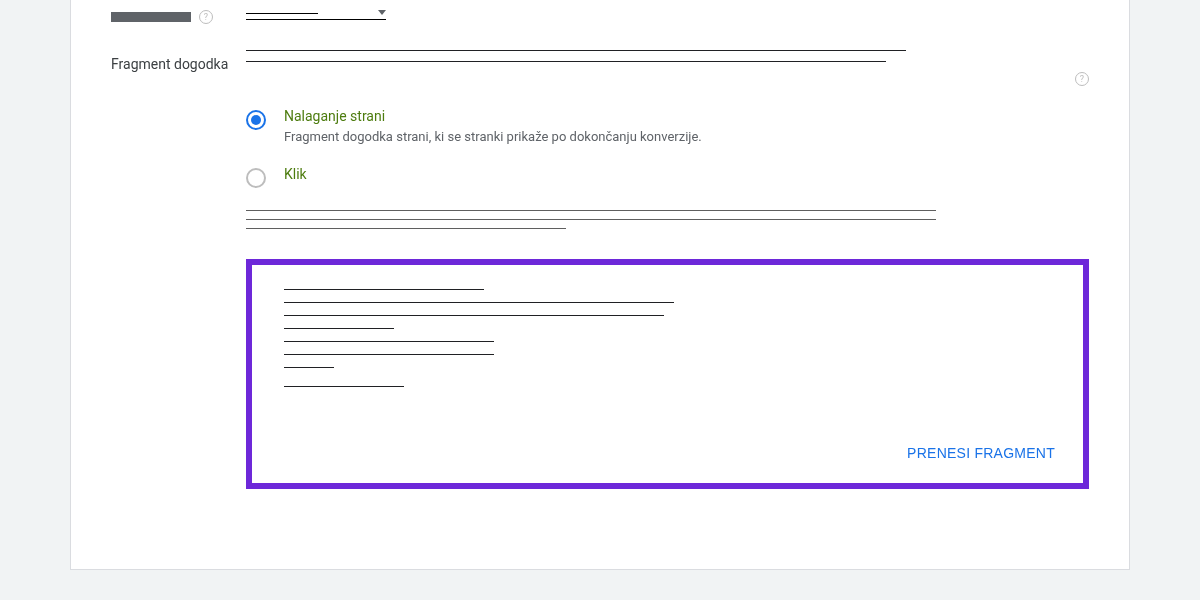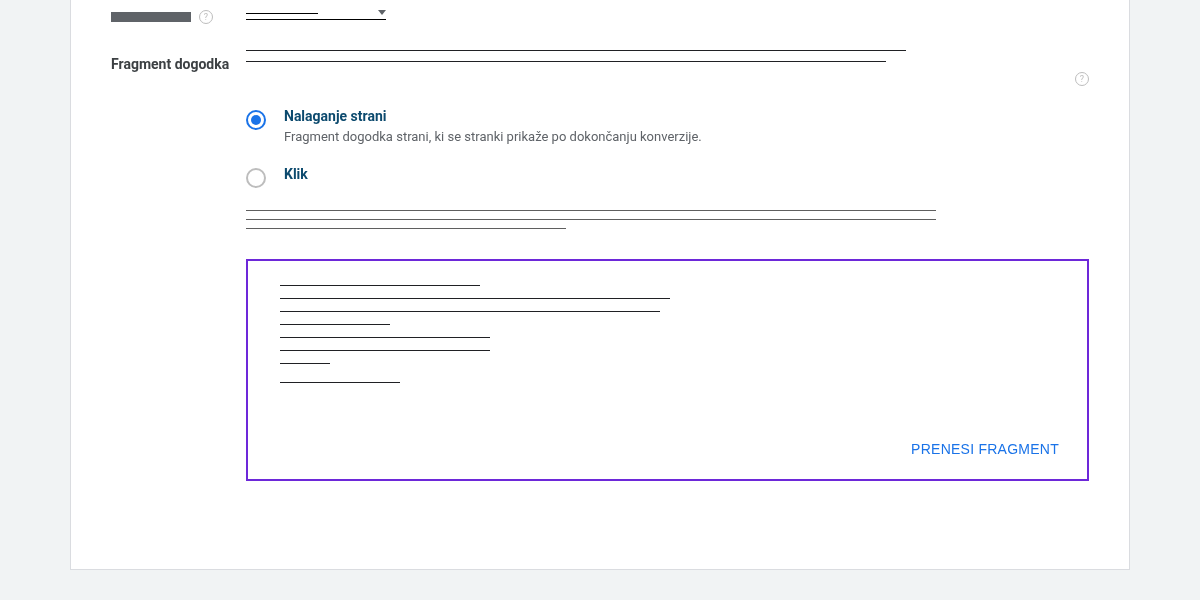--- a/index.html
+++ b/index.html
@@ -28,21 +28,21 @@
     width: 135px;
     flex-shrink: 0;
     padding-top: 4px;
     display: flex;
     align-items: center;
     gap: 8px;
   }
   .label-text {
     font-size: 14px;
     color: #3c4043;
-    font-weight: 700;
+    font-weight: 400;
   }
   .label-redacted {
     display: inline-block;
     width: 80px;
     height: 10px;
     background: #5f6368;
   }
   .help-icon {
     width: 14px;
     height: 14px;
@@ -109,36 +109,36 @@
   .radio.selected::after {
     content: "";
     position: absolute;
     left: 3px; top: 3px;
     width: 10px; height: 10px;
     background: #1a73e8;
     border-radius: 50%;
   }
   .option-text .title {
     font-size: 14px;
-    font-weight: 700;
-    color: #0c4a6e;
+    font-weight: 400;
+    color: #4d7c0f;
     margin-bottom: 4px;
   }
   .option-text .desc {
     font-size: 13px;
     color: #5f6368;
     line-height: 1.4;
   }
 
   .post-lines { margin-top: 6px; margin-bottom: 30px; }
   .post-lines .rline { height: 1px; background: #5f5f5f; margin-bottom: 8px; }
 
   
   .codebox {
-    border: 2px solid #6d28d9;
+    border: 6px solid #6d28d9;
     padding: 24px 24px 14px 32px;
   }
   .code-content { min-height: 130px; }
   .cline { height: 1px; background: #202124; margin-bottom: 12px; }
   .codebox-footer {
     display: flex;
     justify-content: flex-end;
     padding-top: 18px;
   }
   .dl-btn {

